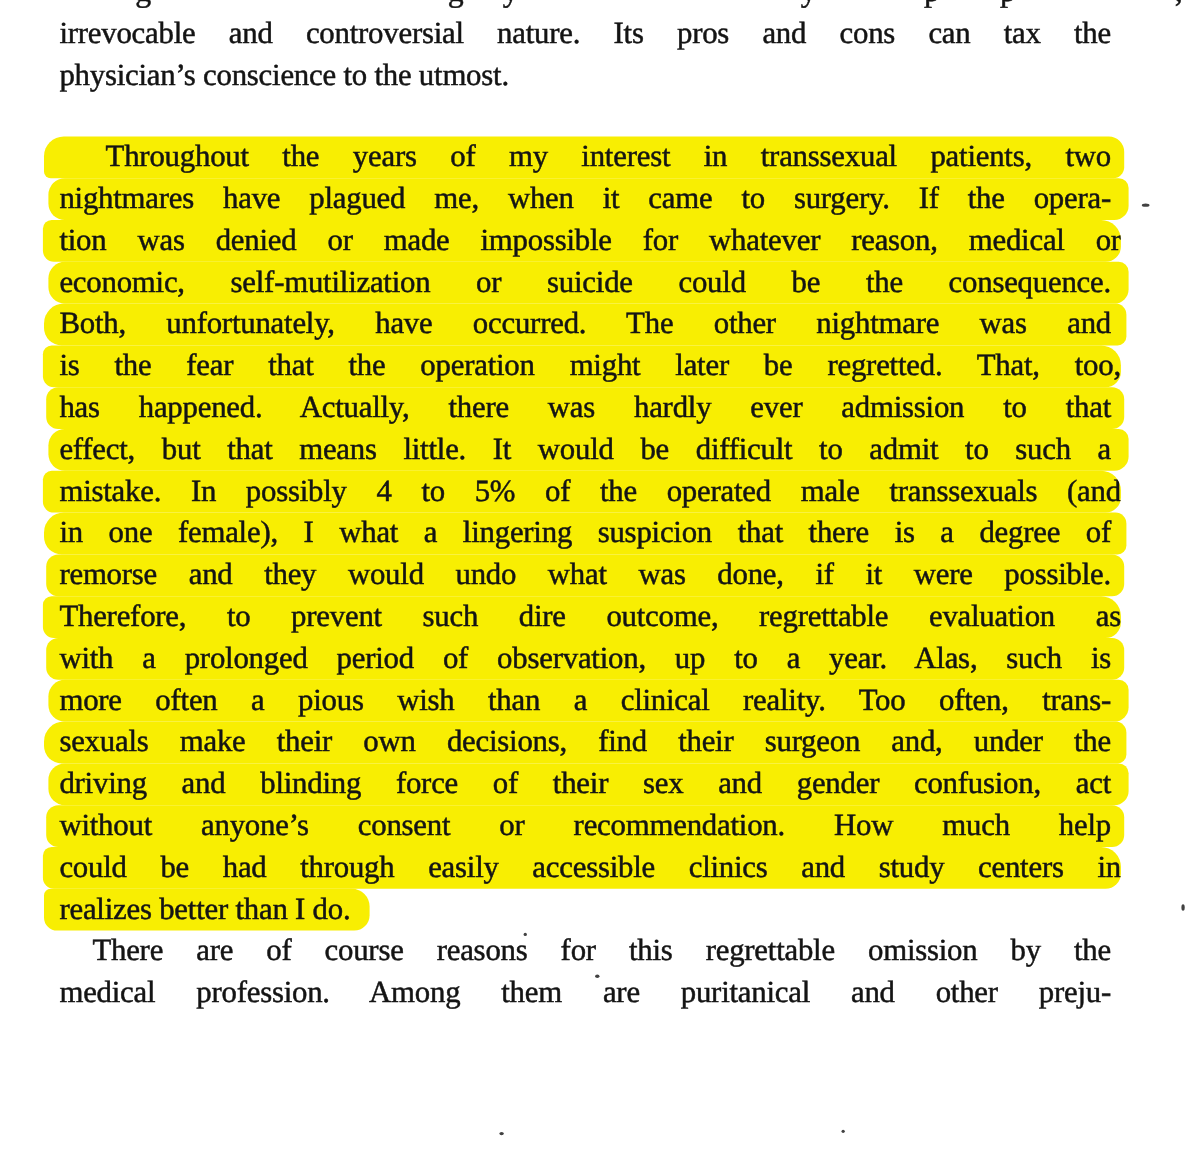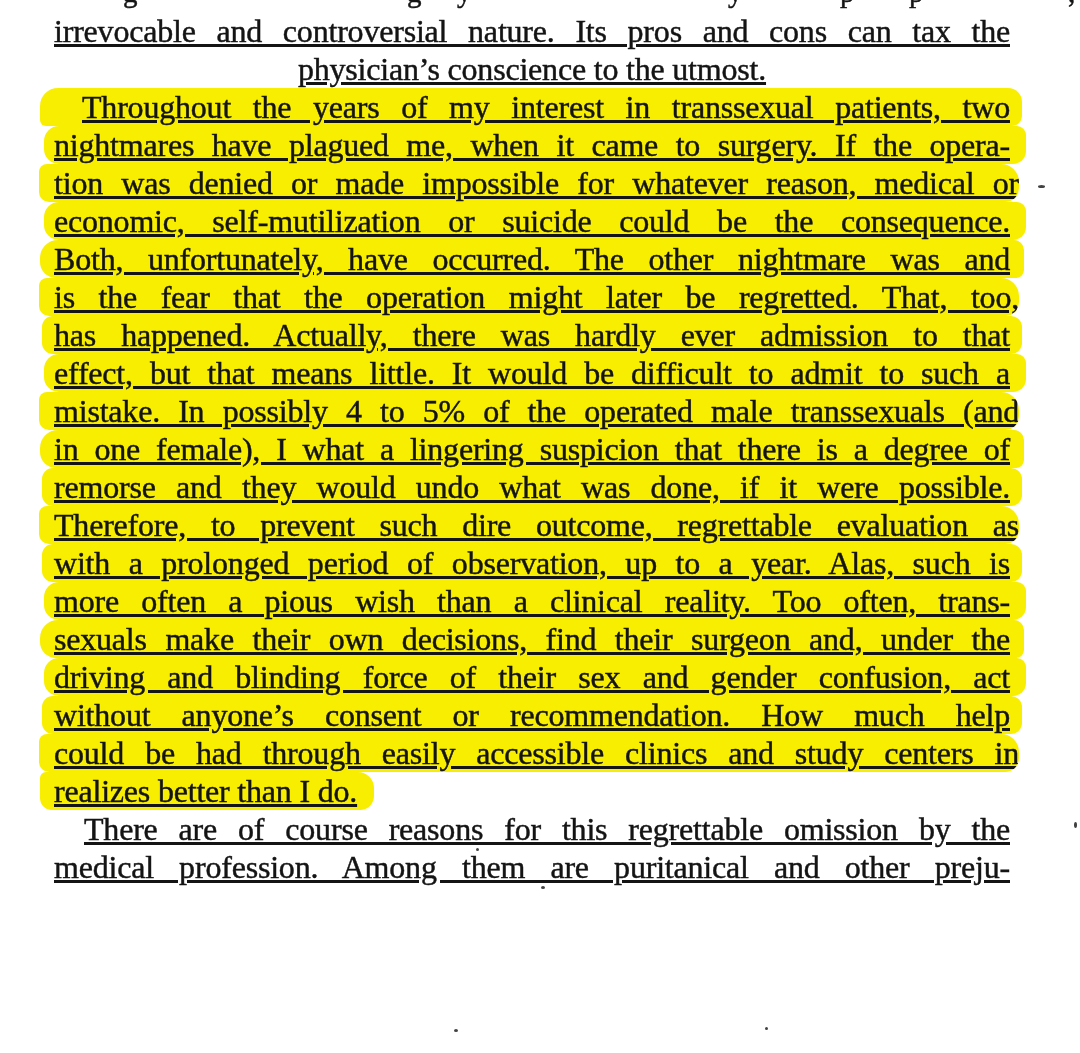--- a/index.html
+++ b/index.html
@@ -18,29 +18,28 @@
     -webkit-text-stroke:0.45px var(--ink);
   }
   .text-col{
     position:absolute;
     left:54px;top:12px;
     width:956px;
   }
   .line{
     height:38px;
     line-height:38px;
-    font-size:32px;
+    font-size:28px;
     overflow:hidden;
     letter-spacing:-0.2px;
-    text-decoration:underline;
   }
   
   .j{ text-align:justify; }
   .j::after{ content:""; display:inline-block; width:100%; height:0; }
-  .left{ text-align:center; }
+  .left{ text-align:left; }
   .indent{ text-indent:30px; }
 
   
   .hl-block > .line{
     background:var(--hl);
     margin:0 -12px; padding:0 12px;
     border-radius:11px;
   }
   .hl-block > .line:nth-child(2n){
     margin:0 -16px 0 -10px; padding:0 16px 0 10px;
@@ -48,22 +47,23 @@
   }
   .hl-block > .line:nth-child(3n){
     margin:0 -9px 0 -15px; padding:0 0 0 15px;
     border-radius:8px 18px 14px 10px;
   }
   .hl-block > .line:nth-child(5n){
     margin:0 -14px; padding:0 14px;
     border-radius:18px 10px 8px 16px;
   }
   .hl-block > .line:first-child{
-    margin-left:-14px; padding-left:12px;
+    margin-left:-14px; padding-left:26px;
     border-radius:18px 14px 10px 6px;
+    margin-top:36px;
   }
   .hl-block > .line.short{
     width:-moz-fit-content;
     width:fit-content;
     margin:0 12px 0 -14px; padding:0 17px 0 14px;
     border-radius:6px 16px 14px 12px;
   }
 
   
   .crop-line{

